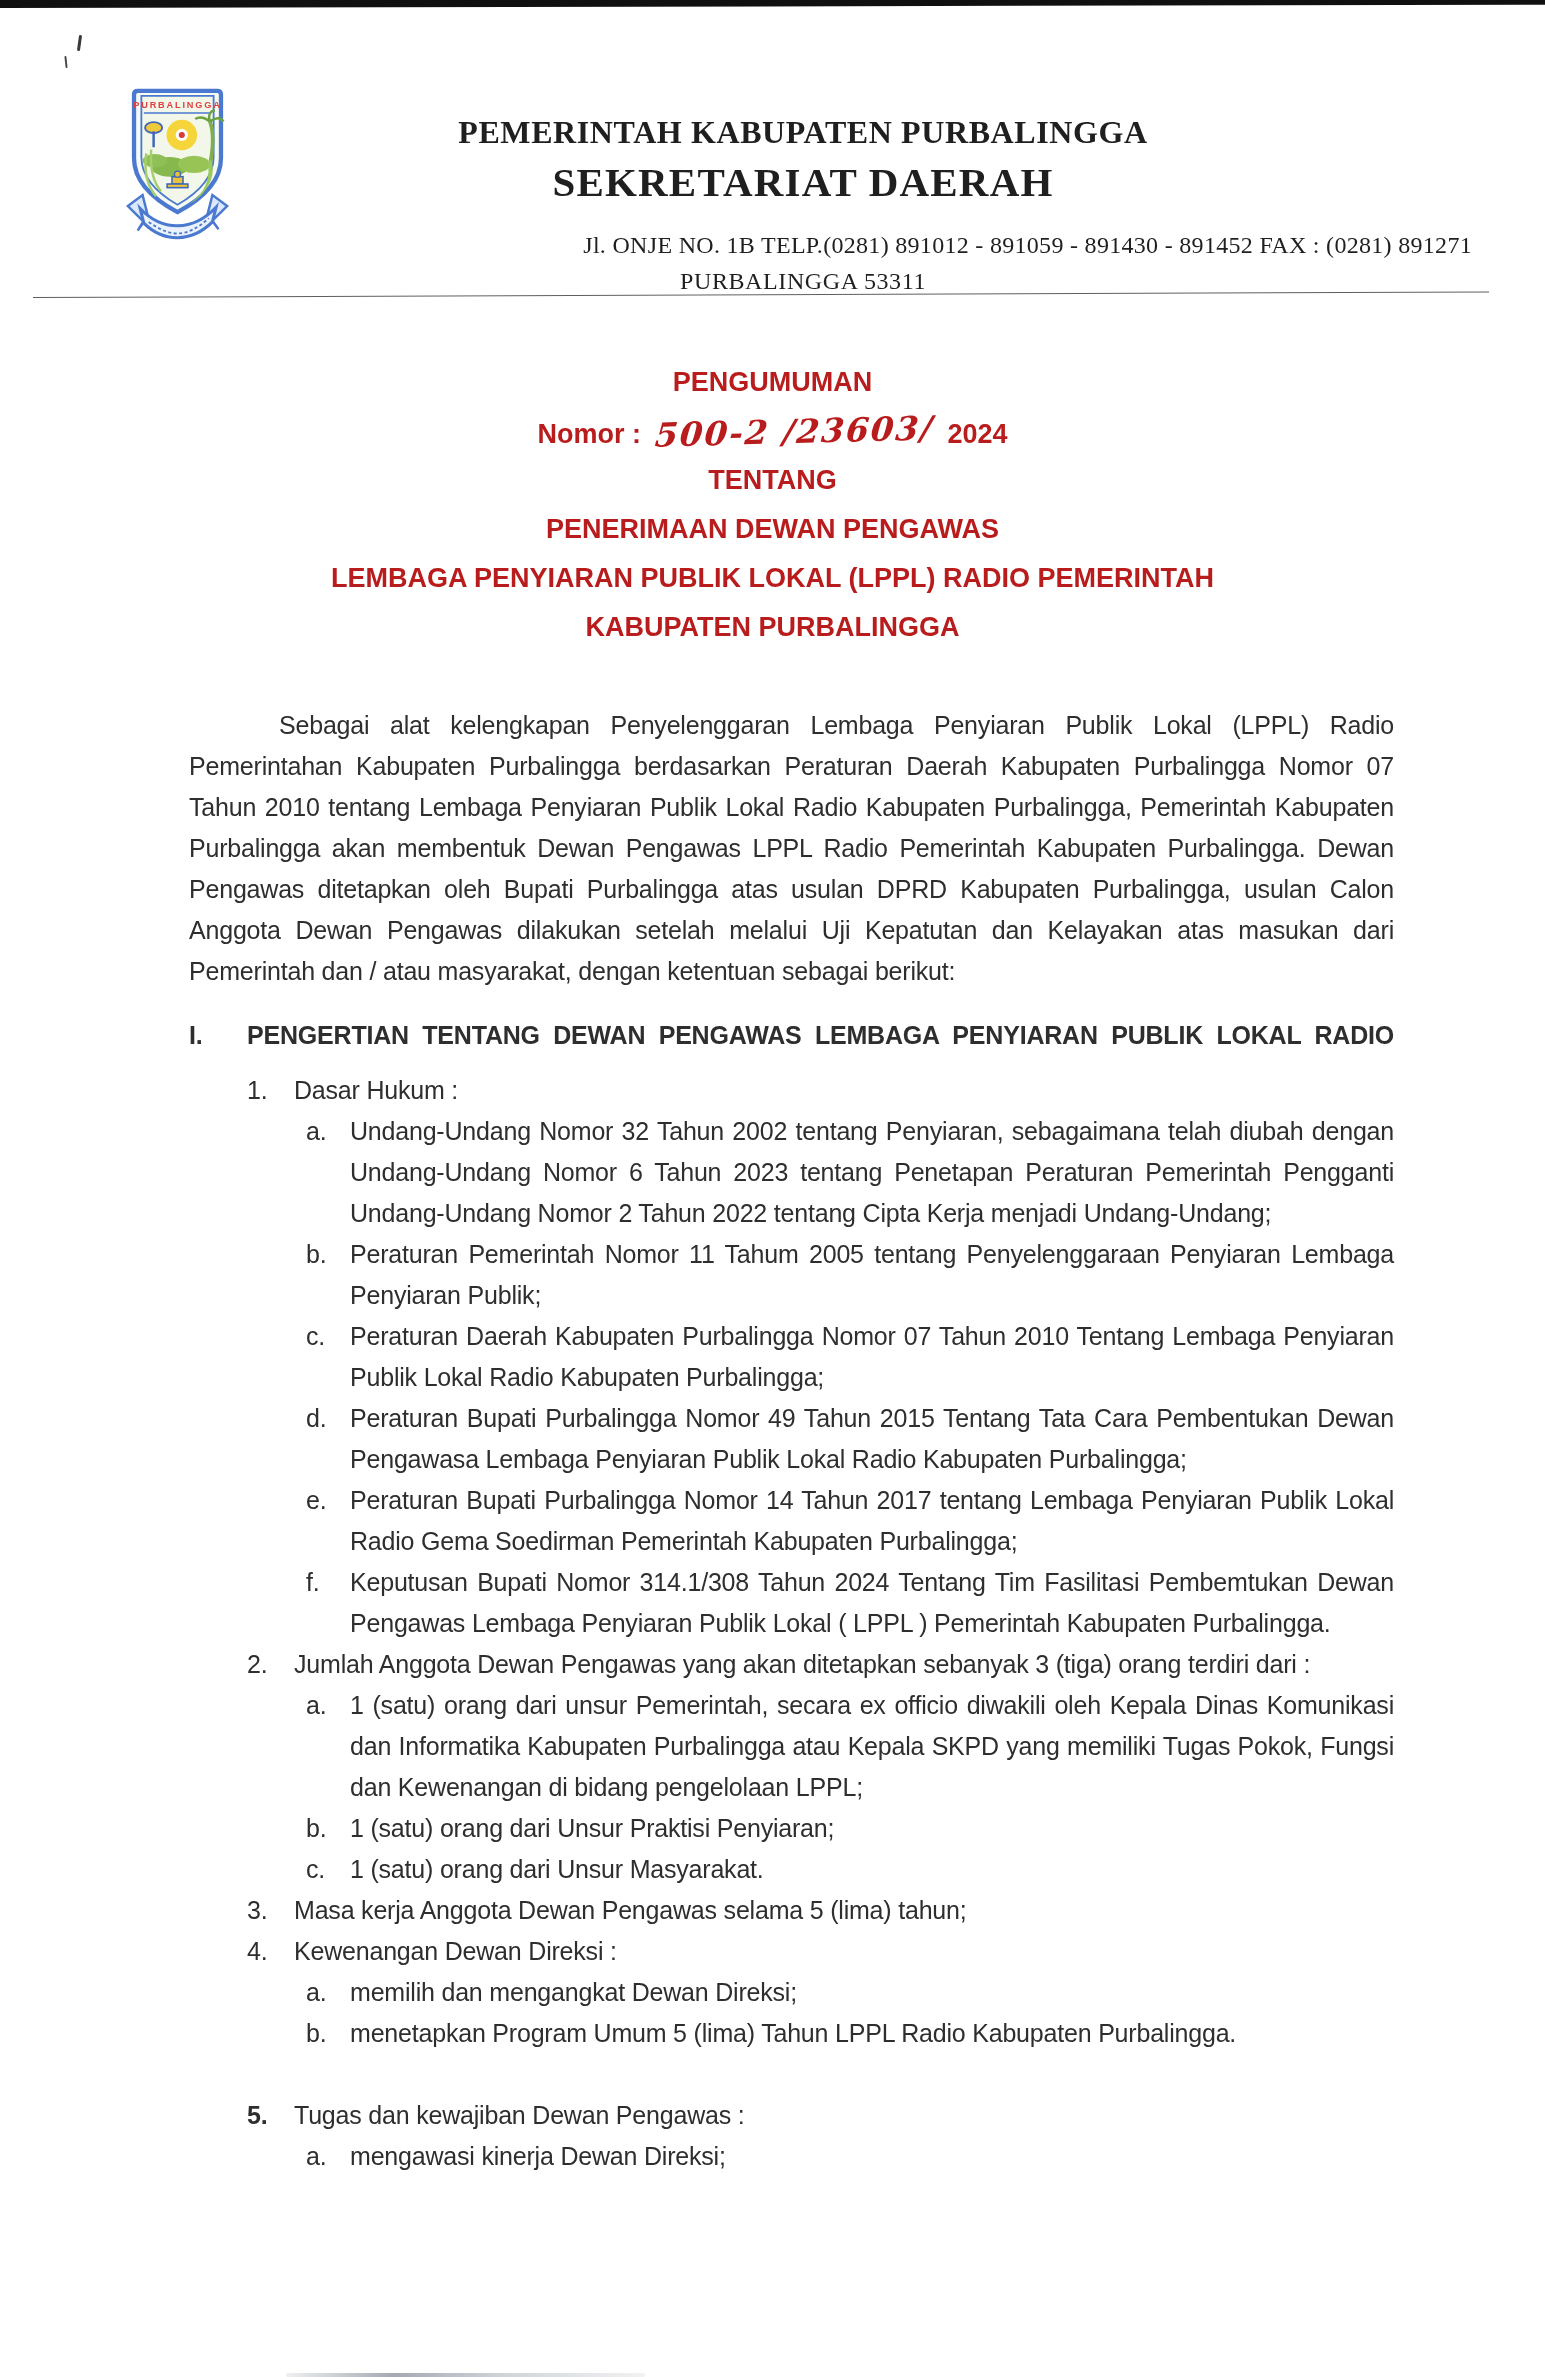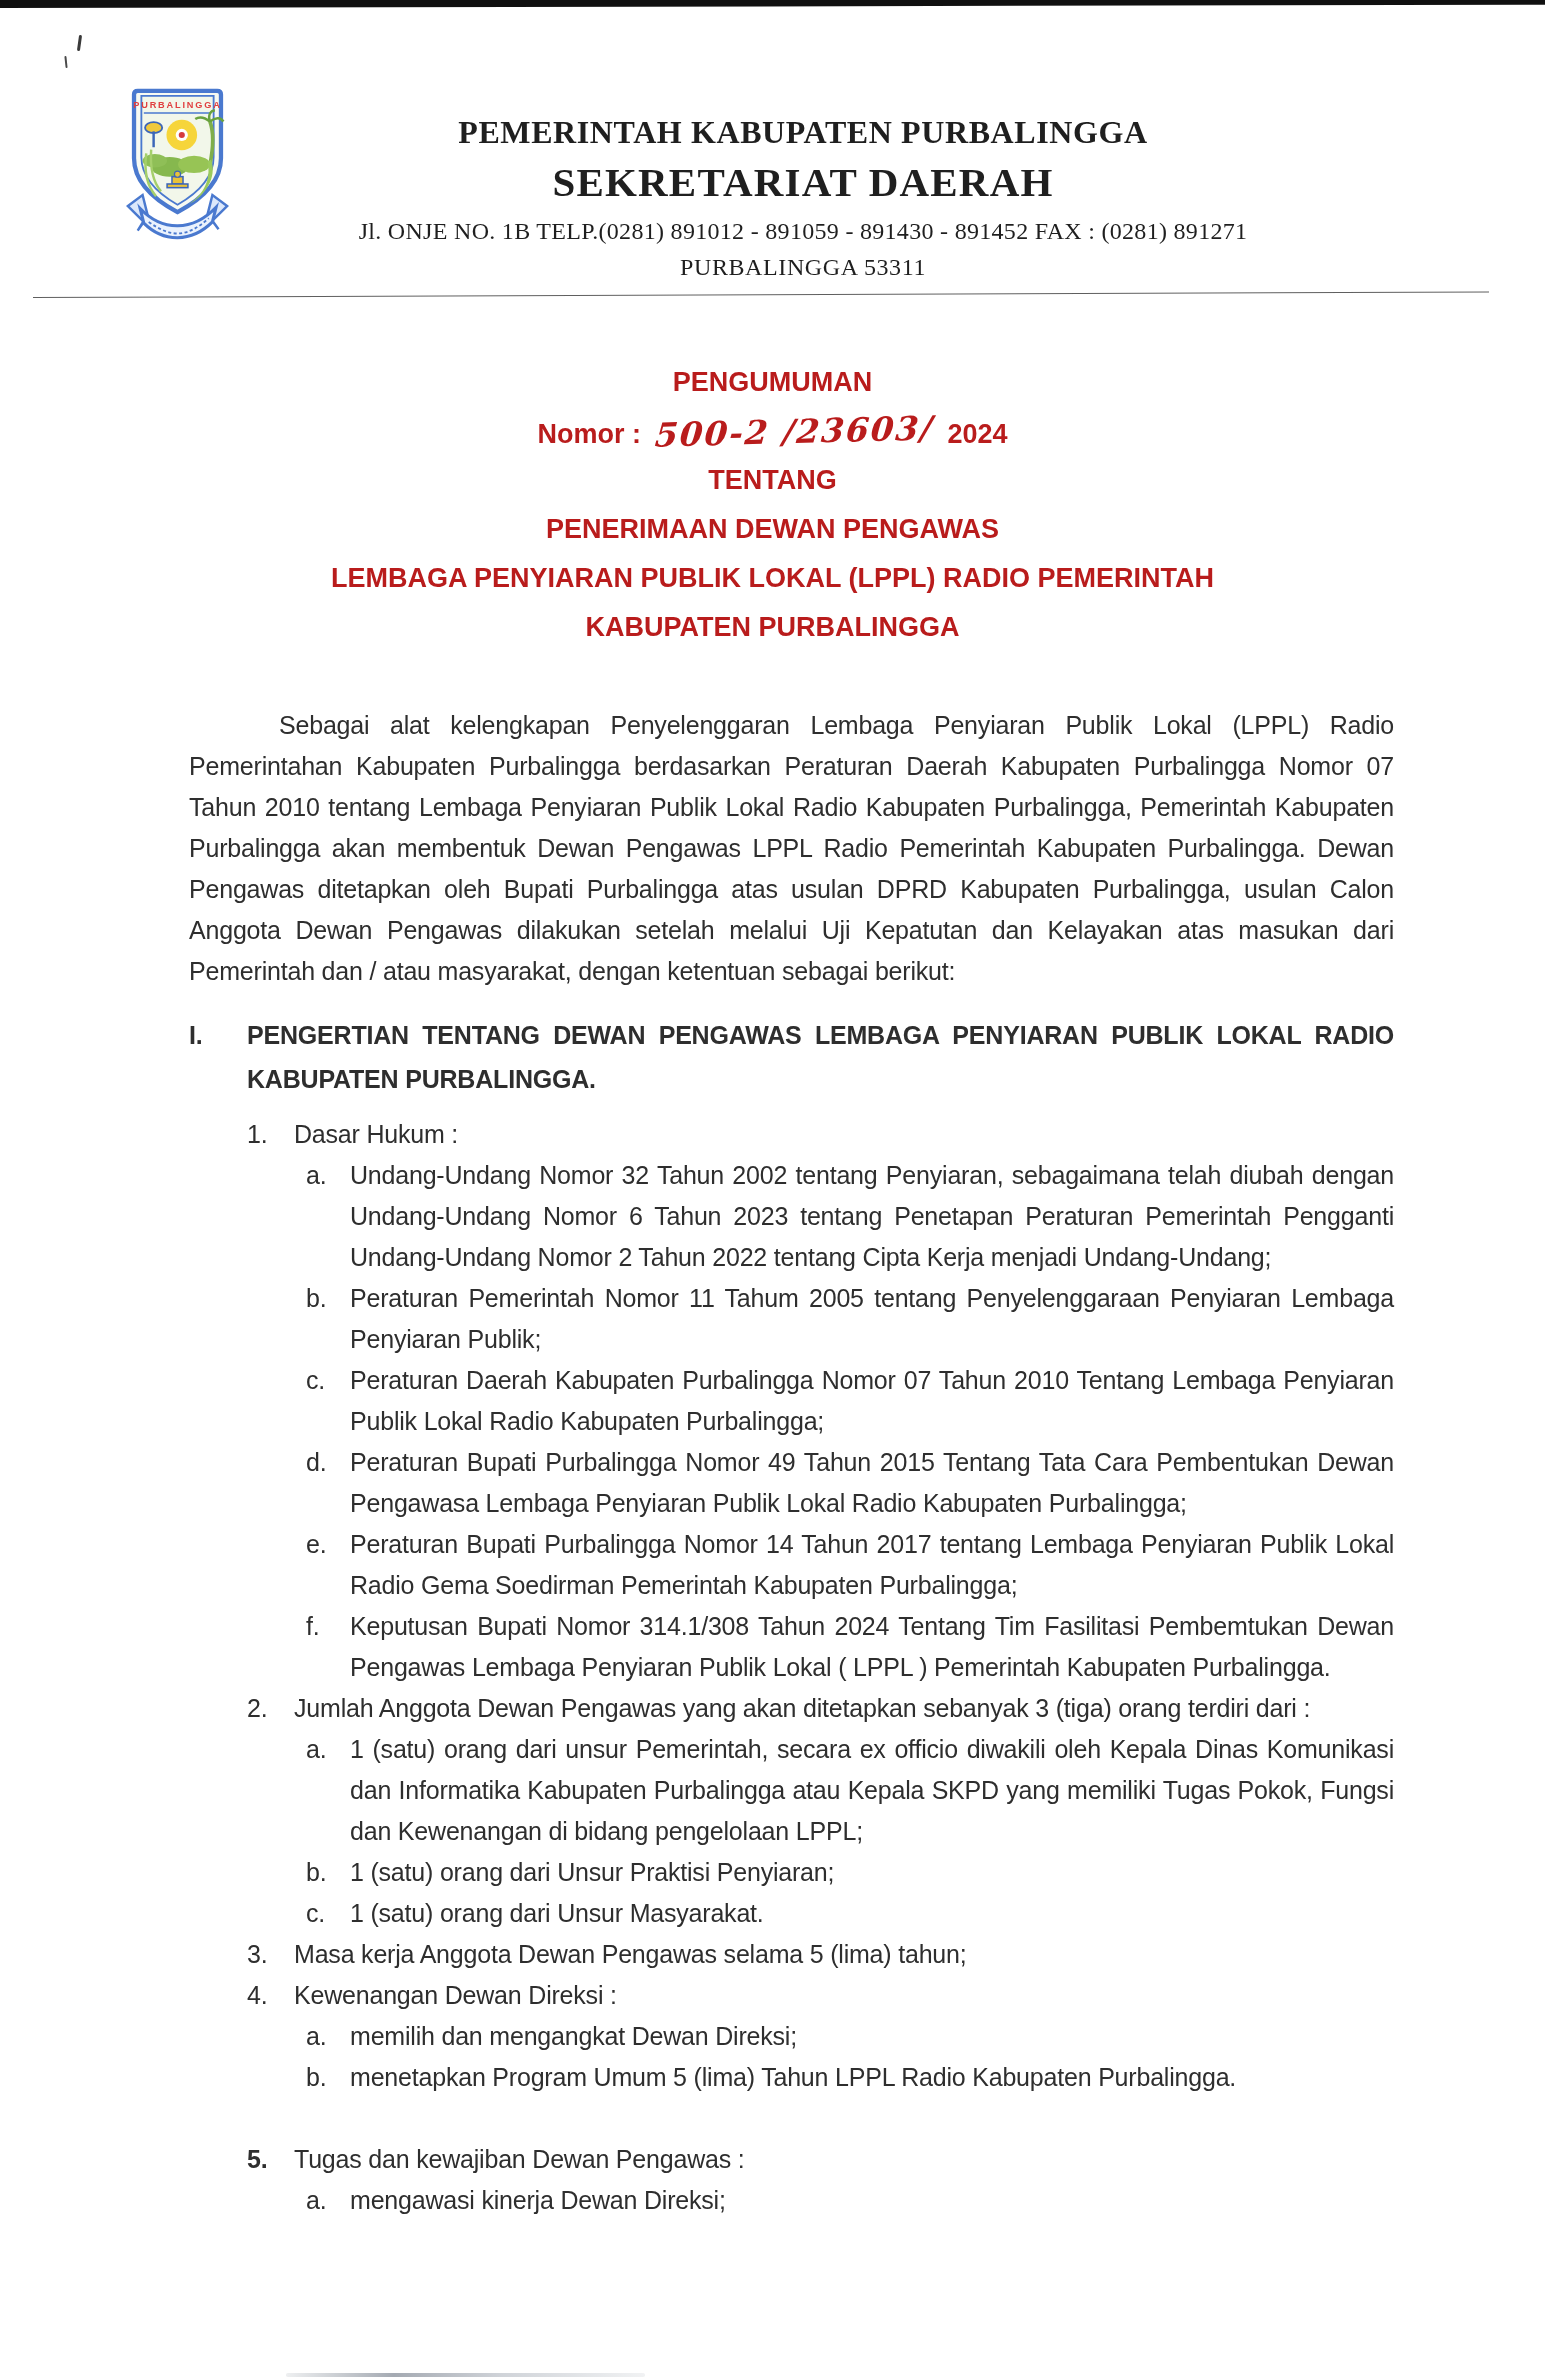--- a/index.html
+++ b/index.html
@@ -21,21 +21,21 @@
     background:linear-gradient(90deg, rgba(140,150,160,.15), rgba(90,100,115,.55) 30%, rgba(120,130,145,.35) 60%, rgba(140,150,160,.12));
     border-radius:1.8px; }
 
   
   .letterhead { position:absolute; top:85px; left:0; width:100%; }
   .crest { position:absolute; left:119px; top:1.2px; width:117px; height:158px; }
   .head-text { width:100%; text-align:center; padding:0 73px 0 134px;
     font-family:"Liberation Serif", serif; color:#1f1f1f; }
   .head-gov  { font-size:32px; font-weight:bold; letter-spacing:0.6px; margin-top:29px; }
   .head-sec  { font-size:41px; font-weight:bold; letter-spacing:1.2px; margin-top:7.3px; }
-  .head-addr { font-size:24px; margin-top:12px; letter-spacing:0.3px; }
+  .head-addr { font-size:24px; margin-top:26px; letter-spacing:0.3px;text-align:right; }
   .head-post { font-size:24px; margin-top:8.5px; letter-spacing:0.6px; }
   .rule { position:absolute; top:297px; left:33px; width:1456px; height:0;
     border-top:1.8px solid #5f5f5f; transform:rotate(-0.22deg); transform-origin:left center; }
 
   
   .title-block { position:absolute; top:358px; left:0; width:100%;
     text-align:center; font-weight:bold; font-size:27px; color:#b91c1c; }
   .title-line { height:49px; line-height:49px; }
   .handwritten {
     display:inline-block; font-family:"DejaVu Serif", serif; font-style:italic;
@@ -130,21 +130,20 @@
   <div class="title-line">KABUPATEN PURBALINGGA</div>
 </div>
 
 <div class="body-col intro">Sebagai alat kelengkapan Penyelenggaran Lembaga Penyiaran Publik Lokal (LPPL) Radio Pemerintahan Kabupaten Purbalingga berdasarkan Peraturan Daerah Kabupaten Purbalingga Nomor 07 Tahun 2010 tentang Lembaga Penyiaran Publik Lokal Radio Kabupaten Purbalingga, Pemerintah Kabupaten Purbalingga akan membentuk Dewan Pengawas LPPL Radio Pemerintah Kabupaten Purbalingga. Dewan Pengawas ditetapkan oleh Bupati Purbalingga atas usulan DPRD Kabupaten Purbalingga, usulan Calon Anggota Dewan Pengawas dilakukan setelah melalui Uji Kepatutan dan Kelayakan atas masukan dari Pemerintah dan / atau masyarakat, dengan ketentuan sebagai berikut:</div>
 
 <div class="body-col section">
   <div class="sec-head">
     <span class="sec-numeral">I.</span>
     <div class="sec-head-text">
       <div class="jfull">PENGERTIAN TENTANG DEWAN PENGAWAS LEMBAGA PENYIARAN PUBLIK LOKAL RADIO</div>
-      <div class="jleft">KABUPATEN PURBALINGGA.</div>
     </div>
   </div>
   <div>
       <div class="item">
         <span class="ilabel">1.</span>
         <div class="itext">Dasar Hukum :</div>
       </div>
       <div class="subitem">
         <span class="slabel">a.</span>
         <div class="itext">Undang-Undang Nomor 32 Tahun 2002 tentang Penyiaran, sebagaimana telah diubah dengan Undang-Undang Nomor 6 Tahun 2023 tentang Penetapan Peraturan Pemerintah Pengganti Undang-Undang Nomor 2 Tahun 2022 tentang Cipta Kerja menjadi Undang-Undang;</div>

